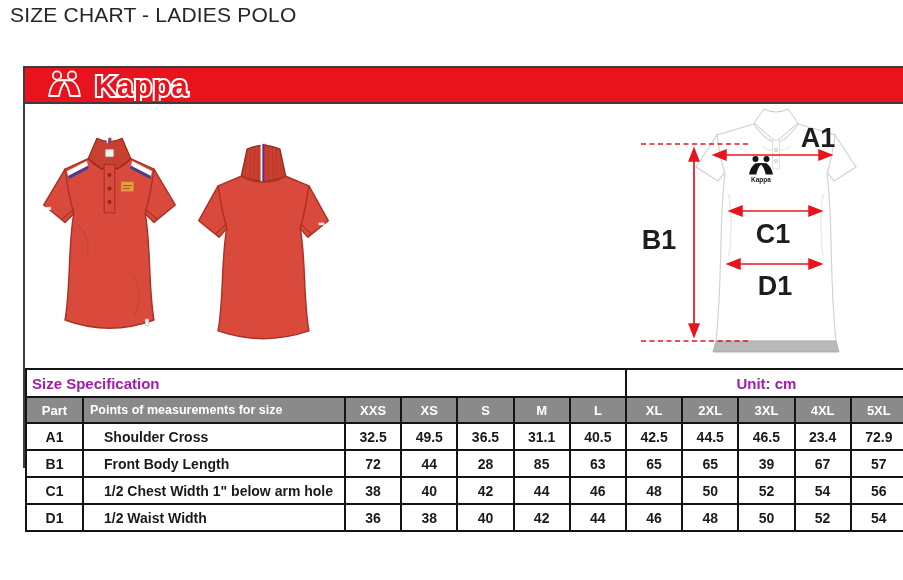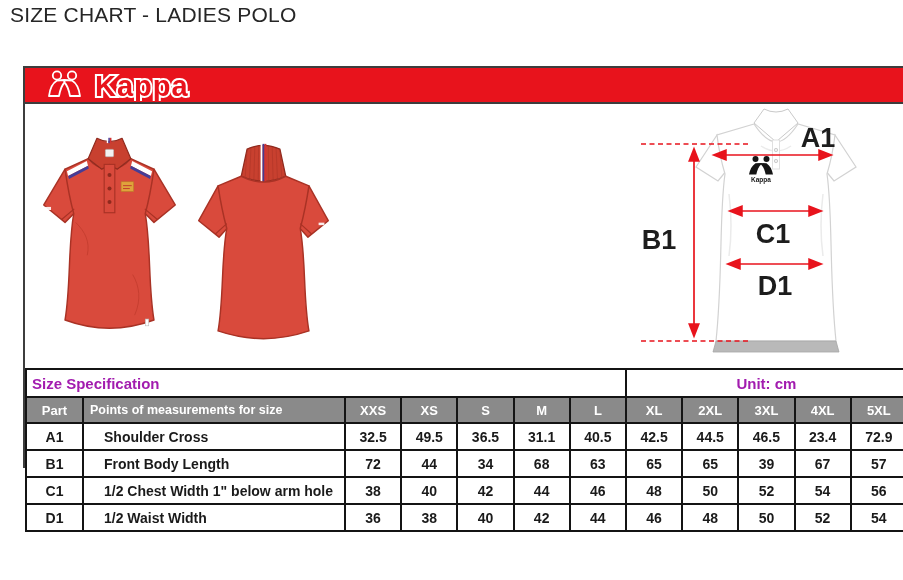--- a/index.html
+++ b/index.html
@@ -189,22 +189,22 @@
       <td>44.5</td>
       <td>46.5</td>
       <td>23.4</td>
       <td>72.9</td>
     </tr>
     <tr class="data">
       <td>B1</td>
       <td class="pts">Front Body Length</td>
       <td>72</td>
       <td>44</td>
-      <td>34</td>
-      <td>68</td>
+      <td>28</td>
+      <td>85</td>
       <td>63</td>
       <td>65</td>
       <td>65</td>
       <td>39</td>
       <td>67</td>
       <td>57</td>
     </tr>
     <tr class="data">
       <td>C1</td>
       <td class="pts">1/2 Chest Width 1" below arm hole</td>

